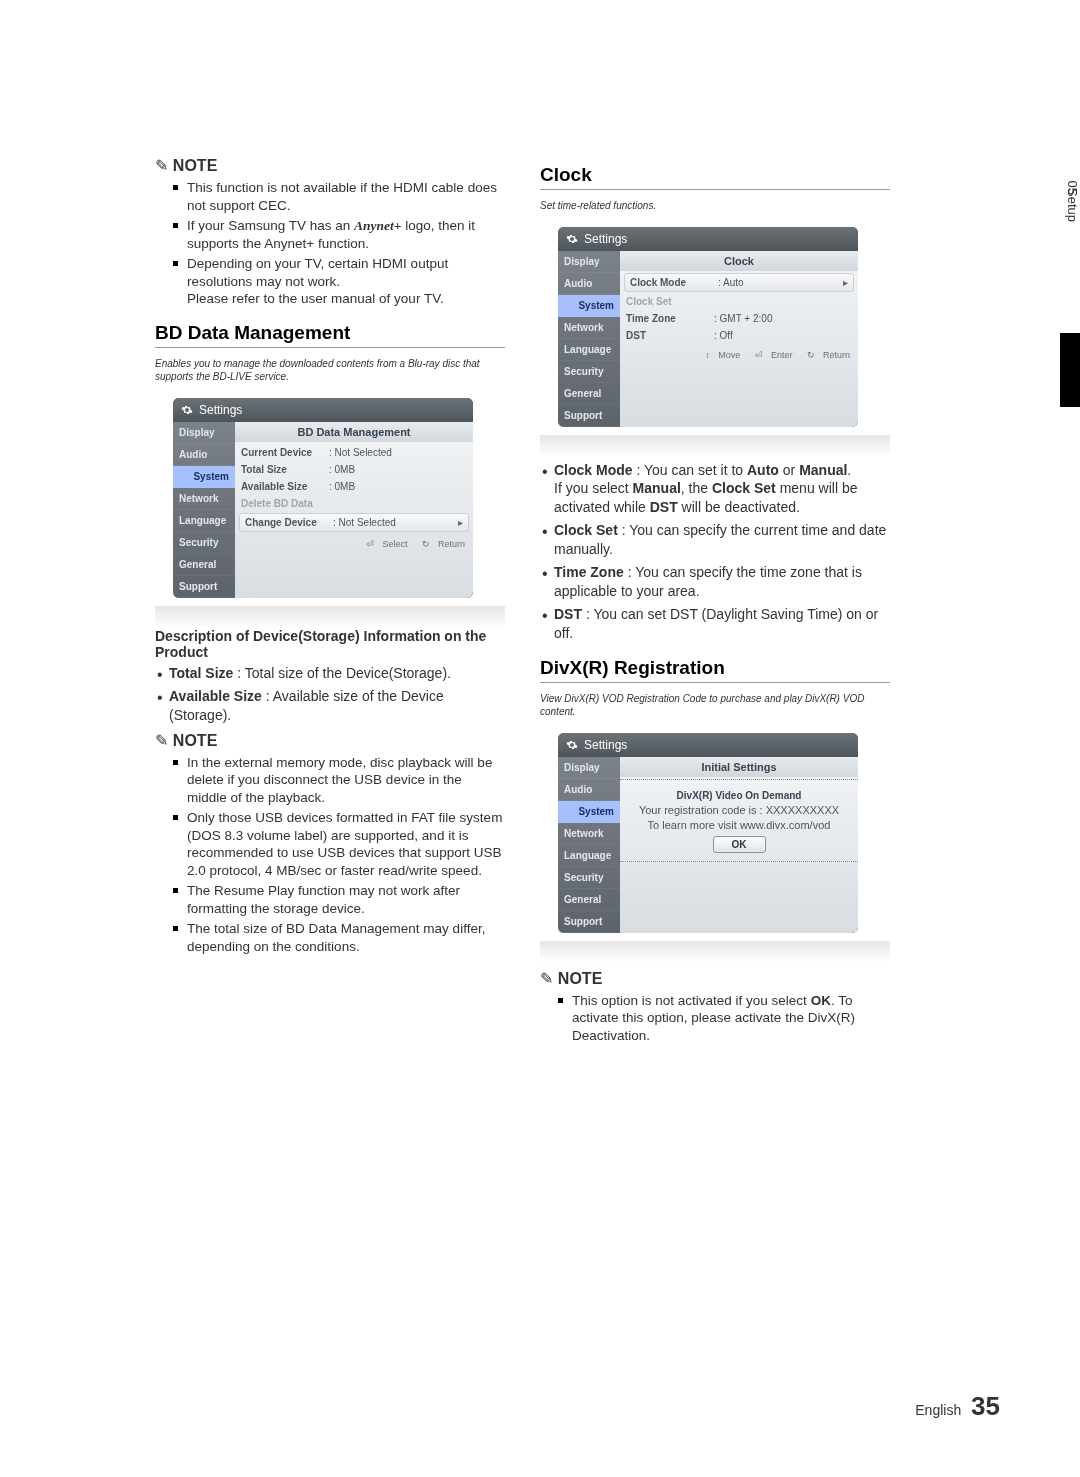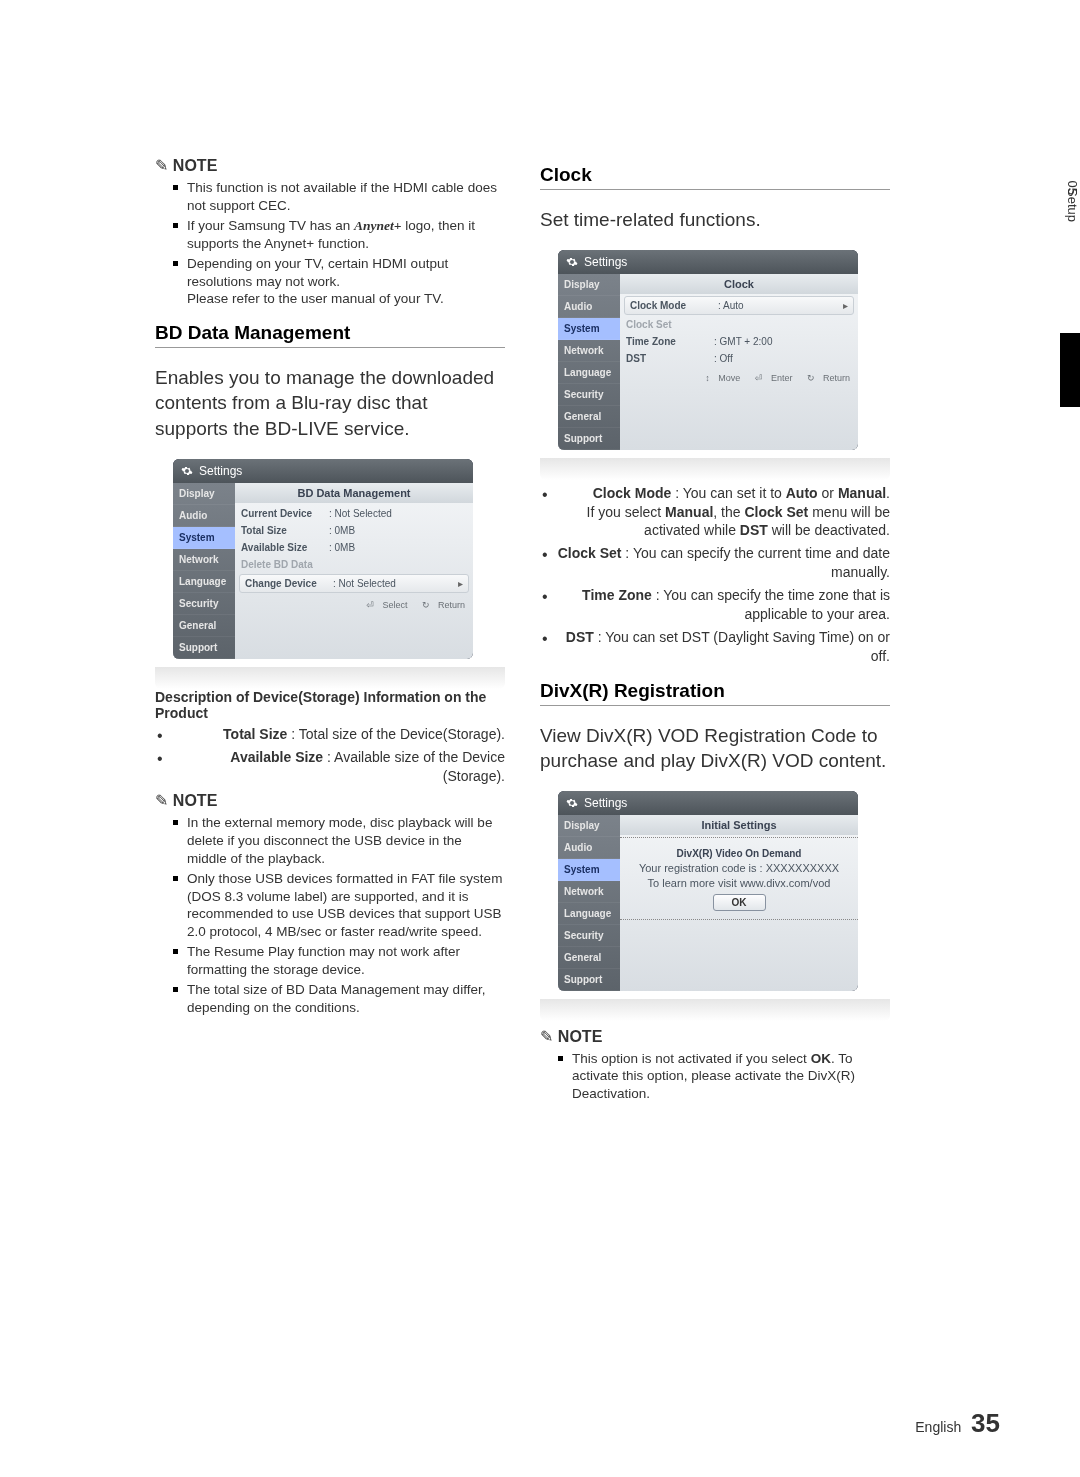--- a/index.html
+++ b/index.html
@@ -10,54 +10,54 @@
   .col-right { }
   .tab-num { position: absolute; right: 0; top: 195px; font-size: 13px; transform: rotate(90deg); transform-origin: right top; }
   .tab-setup { position: absolute; right: 0; top: 222px; font-size: 13px; transform: rotate(90deg); transform-origin: right top; }
   .tab-black { position: absolute; right: 0; top: 333px; width: 20px; height: 74px; background: #000; }
   .note-heading { font-weight: bold; font-size: 16px; margin: 6px 0 4px 0; }
   .note-heading::before { content: "✎ "; font-weight: normal; }
   ul.square { list-style: none; padding-left: 32px; }
   ul.square > li { position: relative; margin: 3px 0; font-size: 13.5px; line-height: 1.3; }
   ul.square > li::before { content: ""; position: absolute; left: -14px; top: 6px; width: 5px; height: 5px; background: #000; }
   ul.round { list-style: none; padding-left: 14px; }
-  ul.round > li { position: relative; margin: 4px 0; font-size: 14px; line-height: 1.35; text-align: right; }
+  ul.round > li { position: relative; margin: 4px 0; font-size: 14px; line-height: 1.35; }
   ul.round > li::before { content: "•"; position: absolute; left: -12px; top: 0; font-size: 16px; }
   h2.section { font-size: 19px; font-weight: bold; color: #000; margin: 14px 0 2px 0; border-bottom: 1px solid #999; padding-bottom: 3px; }
-  p.body { font-size: 19px; line-height: 1.35; margin: 17px 0; }
+  p.body { font-size: 10px; line-height: 1.35; margin: 9px 0; font-style: italic; }
   p.sub-bold { font-size: 14px; font-weight: bold; }
   .b { font-weight: bold; }
   .anynet { font-family: 'Brush Script MT', cursive; font-style: italic; font-weight: bold; }
   
   .settings-panel { width: 300px; margin: 14px auto 8px 18px; border-radius: 6px; overflow: hidden; background: #0f172a; position: relative; }
   .settings-header { background: linear-gradient(#6b7278, #4d545a); color: #fff; font-size: 12px; padding: 5px 8px; display: flex; align-items: center; gap: 6px; }
   .gear-icon { display: inline-block; width: 12px; height: 12px; }
   .gear-icon svg path { fill: #fff; }
   .settings-body { display: flex; background: linear-gradient(#f3f5f7, #d8dde2); min-height: 150px; }
   .settings-nav { width: 62px; background: linear-gradient(#7b828a, #5c636a); display: flex; flex-direction: column;}
   .nav-item { color: #e6e6e6; font-size: 10px; padding: 5px 6px; font-weight: bold; border-bottom: 1px solid rgba(255,255,255,0.06);}
-  .nav-item.active { background: #a5bfff; color: #1a2f63; }
+  .nav-item.active { background: #a5bfff; color: #1a2f63; text-align: right; }
   .settings-content { flex: 1; padding: 0 0 0 0; position: relative; }
   .content-title { text-align: center; font-size: 11px; font-weight: bold; color: #3a4352; background: linear-gradient(#e8ecef, #d1d7dc); padding: 4px 0; margin-bottom: 2px;}
   .row { display: flex; font-size: 10px; color: #4b5560; padding: 3px 6px; align-items: center; }
   .row.disabled { color: #a0a6ad; }
   .row .label { width: 88px; font-weight: bold; }
   .row .val { flex: 1; }
   .row.selectable { background: linear-gradient(#f8f9fa, #e5e8eb); border: 1px solid #c9cfd5; border-radius: 3px; margin: 1px 4px; padding: 3px 5px;}
   .row .arrow { font-size: 10px; color: #666; }
   .hints { text-align: right; font-size: 9px; color: #6a7076; padding: 6px 8px 2px 0; }
   .hints span { margin-left: 6px; }
   .hints .sym { font-family: sans-serif; }
   .settings-shadow { height: 22px; background: linear-gradient(#e6e6e6, #fff); border-radius: 0 0 6px 6px; }
   
   .divx-inner { text-align: center; }
   .divx-inner .dtitle { font-size: 10px; font-weight: bold; color: #3a4352; padding-top: 6px;}
   .divx-inner .dline { font-size: 11px; color: #4b5560; margin-top: 3px; }
   .ok-btn { display: inline-block; border: 1px solid #8892a0; border-radius: 3px; font-size: 10px; font-weight: bold; padding: 2px 18px; margin-top: 5px; background: linear-gradient(#fdfdfe, #e2e6ea);}
-  .footer { position: absolute; bottom: 38px; right: 80px; font-size: 14px; }
+  .footer { position: absolute; bottom: 55px; right: 80px; font-size: 14px; }
   .footer .pg { font-size: 26px; font-weight: bold; margin-left: 6px;}
   .dot-rule { border: none; border-top: 1px dotted #888; margin: 2px 0 4px 0; }
 </style>
 </head>
 <body>
 
 <div class="page">
 
   <div class="tab-num">05</div>
   <div class="tab-setup">Setup</div>

